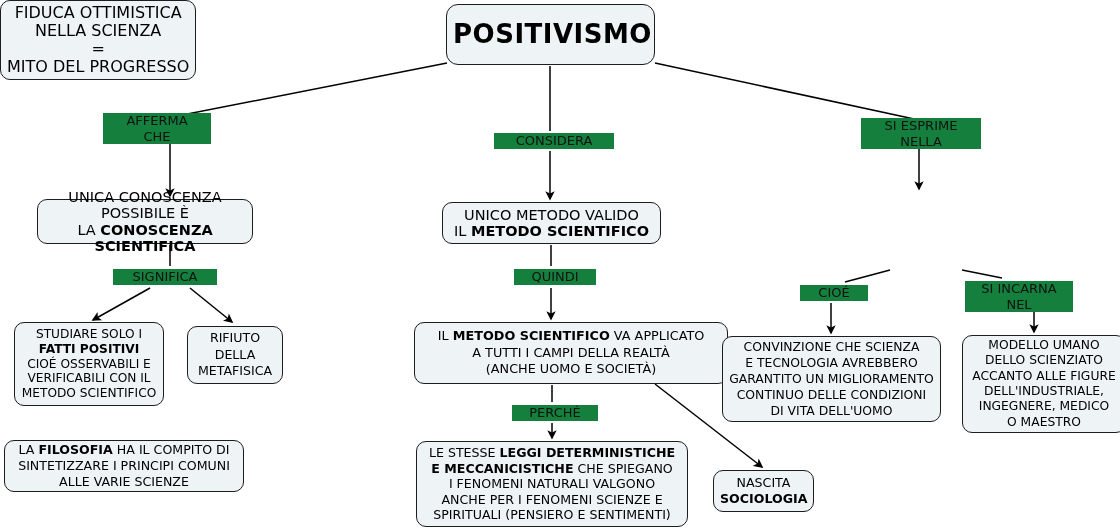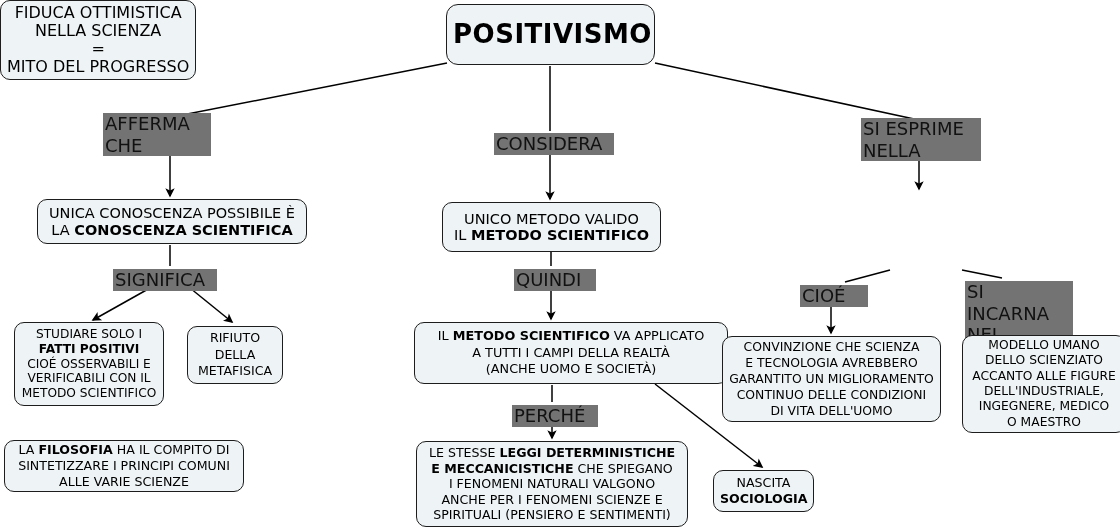--- a/index.html
+++ b/index.html
@@ -36,43 +36,43 @@
   }
   .node .txt{ display:block; width:100%; }
   .node b{ font-weight:bold; }
 
   
   #n-root{
     left:446px; top:4px; width:209px; height:61px;
     font-size:26px; font-weight:bold; letter-spacing:0.5px;
     border-radius:12px;
   }
-  #n-conoscenza{ left:37px;  top:199px; width:270px; height:45px; font-size:14.5px; }
-  #n-metodo{     left:442px; top:202px; width:219px; height:50px; font-size:14.5px; }
+  #n-conoscenza{ left:37px;  top:199px; width:216px; height:45px; font-size:14.5px; }
+  #n-metodo{     left:442px; top:202px; width:219px; height:42px; font-size:14.5px; }
 
   #n-studiare{   left:14px;  top:322px; width:150px; height:84px; font-size:12.2px; line-height:1.22; }
   #n-rifiuto{    left:187px; top:326px; width:96px;  height:58px; font-size:12.6px; line-height:1.3; }
   #n-filosofia{  left:4px;   top:440px; width:240px; height:52px; font-size:12.6px; line-height:1.25; }
 
   #n-applicato{  left:414px; top:322px; width:314px; height:62px; font-size:12.8px; line-height:1.28;justify-content:center; }
   #n-leggi{      left:416px; top:441px; width:272px; height:86px; font-size:12.6px; line-height:1.24; }
   #n-nascita{    left:713px; top:470px; width:101px; height:42px; font-size:12.6px; line-height:1.25; }
 
   #n-convinzione{left:722px; top:336px; width:219px; height:86px; font-size:12.4px; line-height:1.3; }
   #n-modello{    left:962px; top:335px; width:164px; height:98px; font-size:12.3px; line-height:1.26; }
 
   
   .elabel{
     position:absolute;
-    font-size:18px;
+    font-size:13px;
     color:#111111;
-    text-align:left;
+    text-align:center;
     line-height:1.2;
     white-space:pre-line;
-    background:#737373;
+    background:#15803d;
     padding:0 2px;
   }
   #el-afferma{  left:103px; top:113px; width:104px; }
   #el-considera{left:494px; top:133px; width:116px; }
   #el-siesprime{left:861px; top:118px; width:116px; }
   #el-significa{left:113px; top:269px; width:100px; }
   #el-quindi{   left:514px; top:269px; width:78px;  }
   #el-perche{   left:512px; top:405px; width:82px;  }
   #el-cioe{     left:800px; top:285px; width:64px;  }
   #el-siincarna{left:965px; top:281px; width:104px; }

